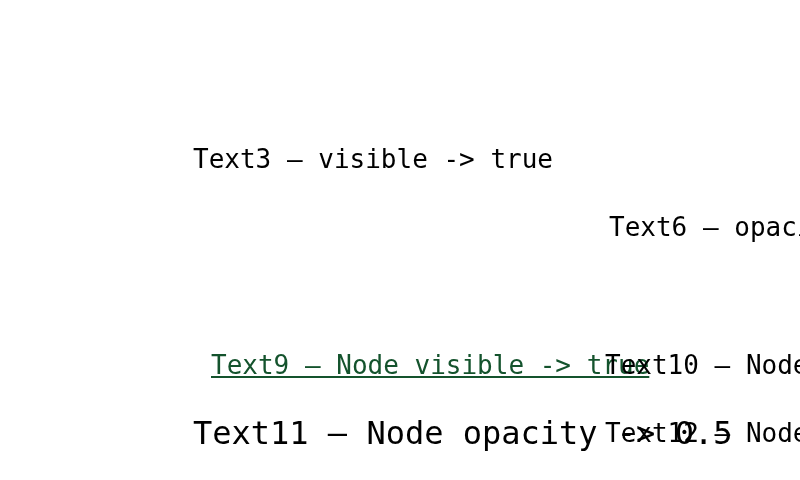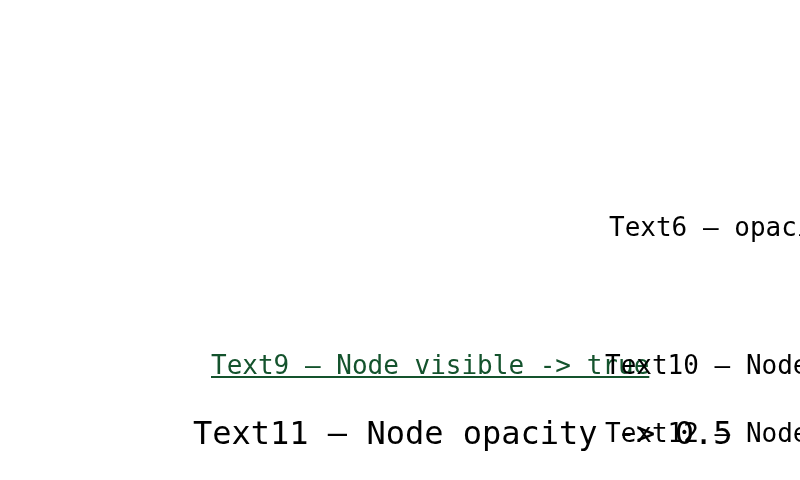--- a/index.html
+++ b/index.html
@@ -32,20 +32,21 @@
   #item-2 { left: 193px; top: 350px; }
   #item-3 { left: 605px; top: 350px; }
   #item-4 { left: 193px; top: 418px; }
   #item-5 { left: 605px; top: 418px; }
 </style>
 </head>
 <body>
 
 <div id="canvas" style="width: 800px; height: 480px; background: rgb(255, 255, 255);">
 
+  <div class="text-item" id="item-0" style="color: rgb(0, 0, 0); font-size: 26px; left: 193px; top: 144px;">Text3 – visible -&gt; true</div>
 
   <div class="text-item" id="item-1" style="color: rgb(0, 0, 0); font-size: 26px; left: 609px; top: 212px;">Text6 – opacity -&gt; 0.5</div>
 
   <div class="text-item" id="item-2" style="color: #14532d; font-size: 26px; left: 211px; top: 350px; text-decoration: underline;">Text9 – Node visible -&gt; true</div>
 
   <div class="text-item" id="item-3" style="color: rgb(0, 0, 0); font-size: 26px; left: 605px; top: 350px;">Text10 – Node visible -&gt; false</div>
 
   <div class="text-item" id="item-4" style="color: rgb(0, 0, 0); font-size: 32px; left: 193px; top: 418px;">Text11 – Node opacity -&gt; 0.5</div>
 
   <div class="text-item" id="item-5" style="color: rgb(0, 0, 0); font-size: 26px; left: 605px; top: 418px;">Text12 – Node opacity -&gt; 1.0</div>

